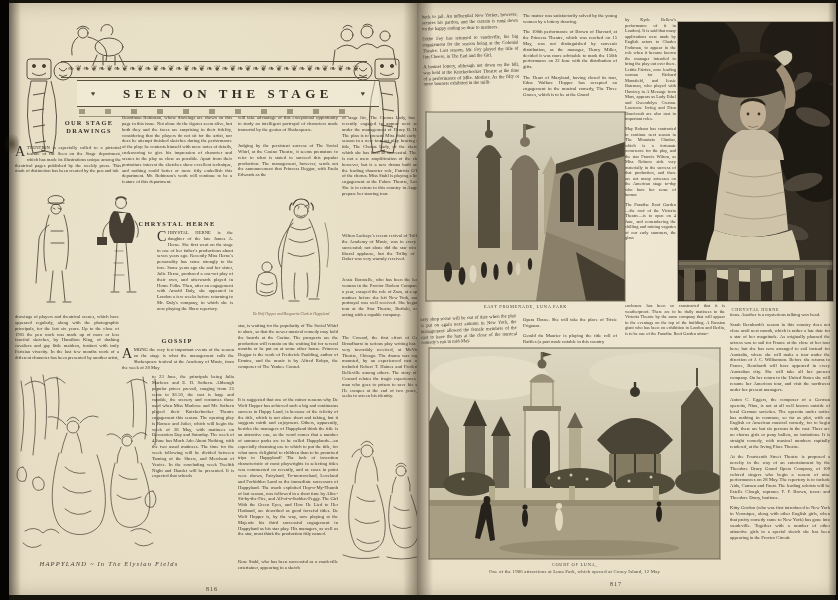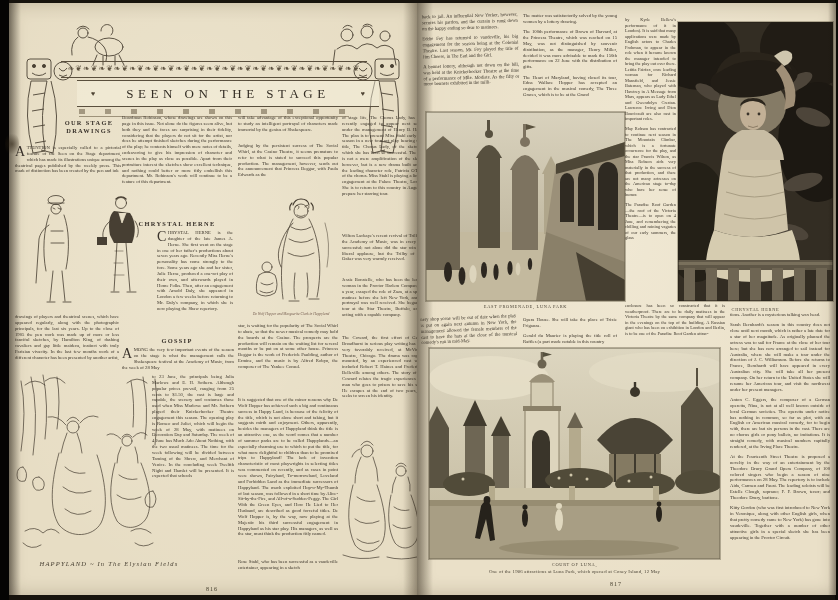--- a/index.html
+++ b/index.html
@@ -60,21 +60,21 @@
     border-top:1px solid #5a4f3d;border-bottom:1px solid #5a4f3d;
     font-size:8px;line-height:13px;letter-spacing:1px;color:#5d5240;text-align:center;
   }
   .titlebox{
     position:absolute;border-top:1px solid #5a4f3d;border-bottom:1px solid #5a4f3d;
     display:flex;align-items:center;justify-content:space-between;
     background:rgba(248,243,224,.45);
     padding:0 14px;
   }
   .title-main{
-    font-size:13px;letter-spacing:4.5px;color:#332d24;font-weight:normal;
+    font-size:13px;letter-spacing:4.5px;color:#332d24;font-weight:bold;
     font-family:"Liberation Serif",serif;
   }
   .heart{font-size:7px;color:#4f4434;}
   .subband{
     position:absolute;height:5px;
     background:repeating-linear-gradient(90deg,#6a5d46 0 6px, rgba(0,0,0,0) 6px 26px);
     opacity:.55;
   }
   .subband2{position:absolute;height:1px;background:#6a5d46;opacity:.6;}
 

